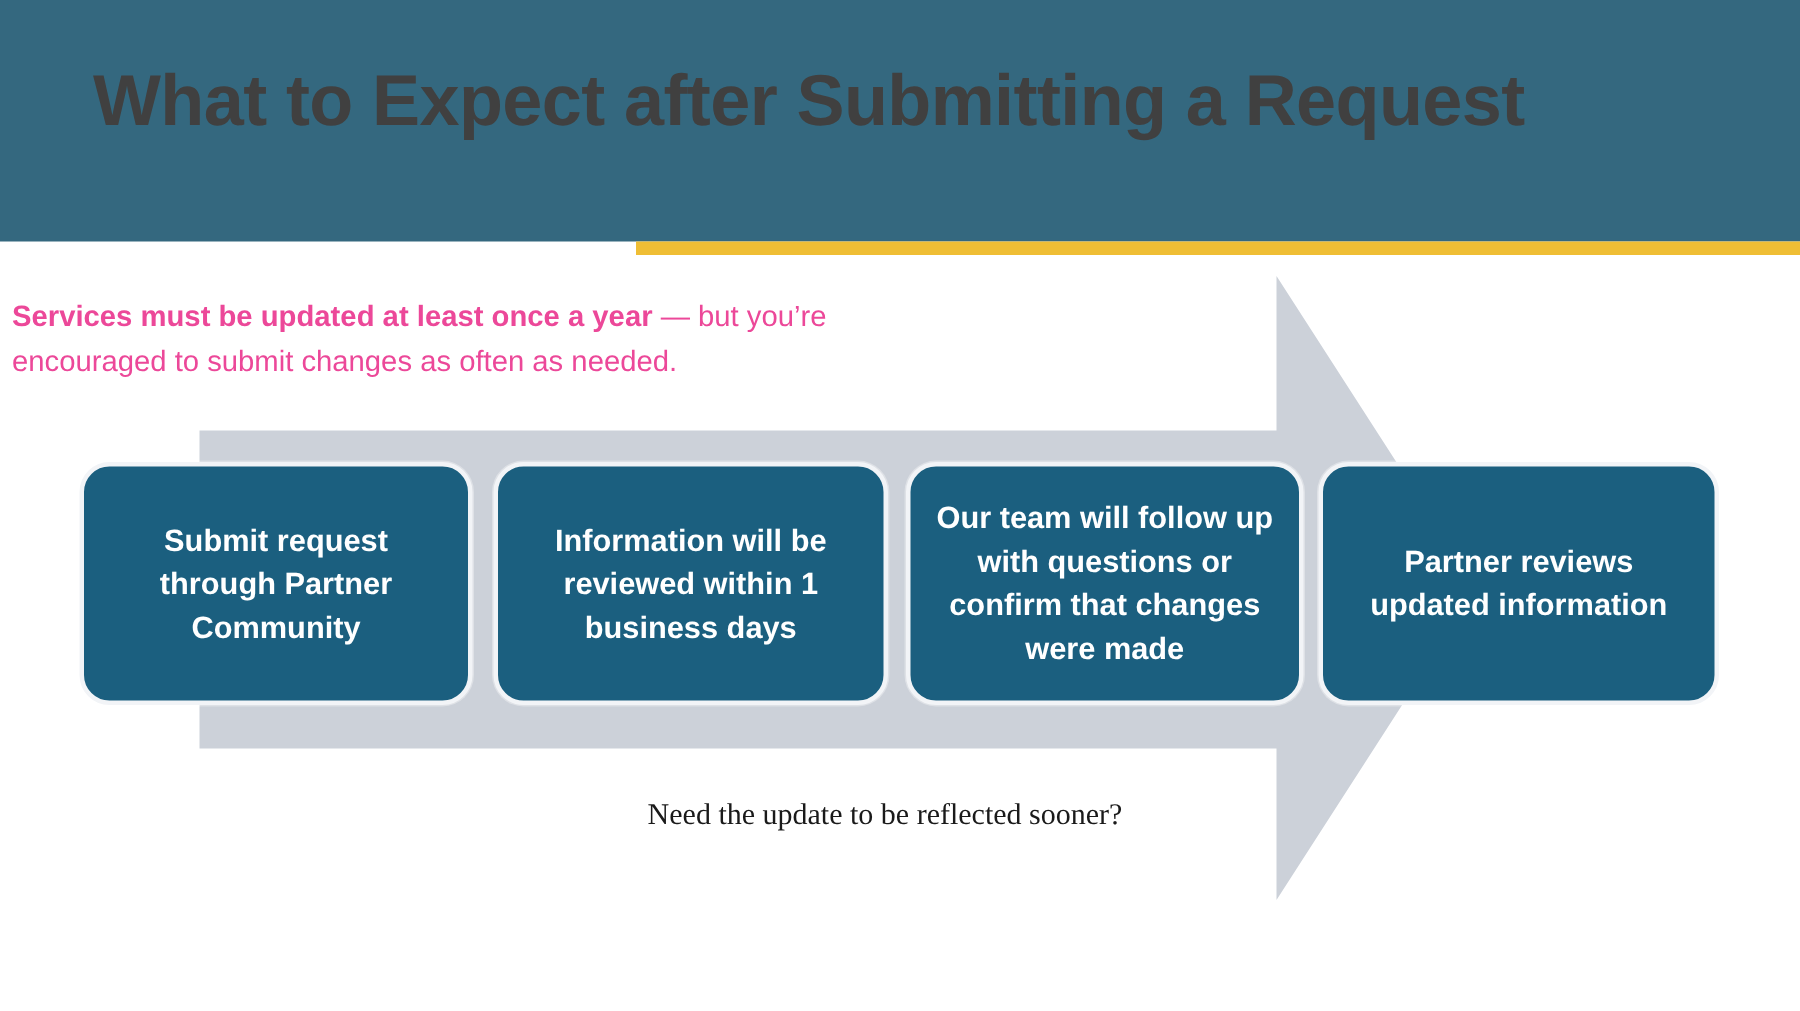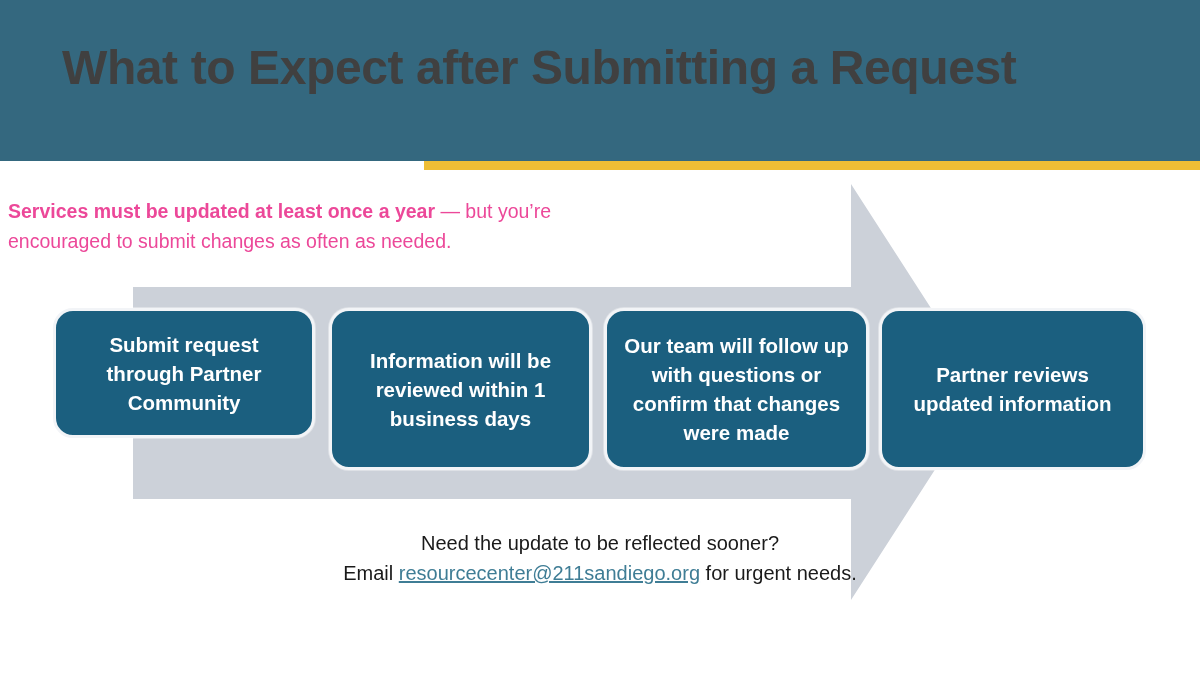--- a/index.html
+++ b/index.html
@@ -94,34 +94,34 @@
     font-size: 20.5px;
     font-weight: bold;
     line-height: 29px;
     text-align: center;
     display: flex;
     align-items: center;
     justify-content: center;
     padding: 6px 12px;
     box-shadow: 0 0 0 1px rgba(255,255,255,0.35);
   }
-  .step-1 { left: 53px;  top: 308px; width: 262px; height: 130px; align-items: center; }
+  .step-1 { left: 53px;  top: 308px; width: 262px; height: 162px; align-items: center; }
   .step-2 { left: 329px; top: 308px; width: 263px; height: 162px; }
   .step-3 { left: 604px; top: 308px; width: 265px; height: 162px; }
   .step-4 { left: 879px; top: 308px; width: 267px; height: 162px; }
 
   
   .footer-note {
     position: absolute;
-    left: 240px;
+    left: 230px;
     top: 528px;
     width: 720px;
     text-align: center;
     color: #1a1a1a;
-    font-family: Liberation Sans, sans-serif;
+    font-family: Liberation Serif, serif;
     font-size: 20px;
     line-height: 30px;
   }
   .email-link {
     color: #3f7d95;
     text-decoration: underline;
     cursor: pointer;
   }
 </style>
 </head>
@@ -151,16 +151,15 @@
     <div class="step-box step-4">
       <span>Partner reviews updated information</span>
     </div>
     <div class="step-box step-3">
       <span>Our team will follow up with questions or confirm that changes were made</span>
     </div>
   </div>
 
   <div class="footer-note">
     <div>Need the update to be reflected sooner?</div>
-    <div><span>Email </span><a class="email-link" href="#">resourcecenter@211sandiego.org</a><span> for urgent needs.</span></div>
   </div>
 
 </div>
 
 </body></html>

